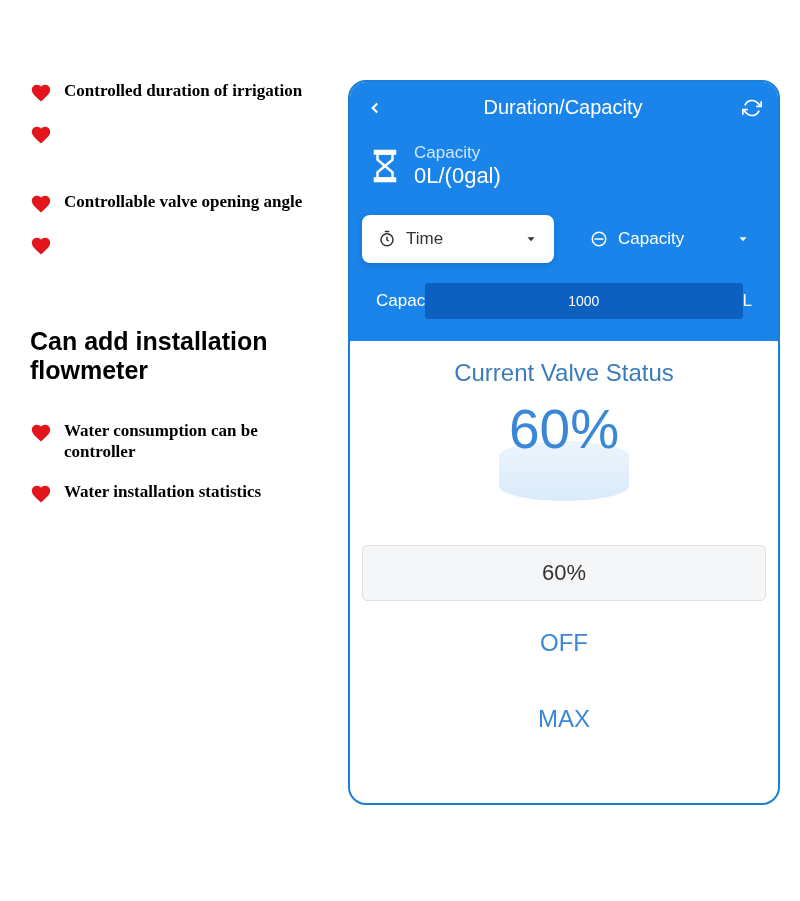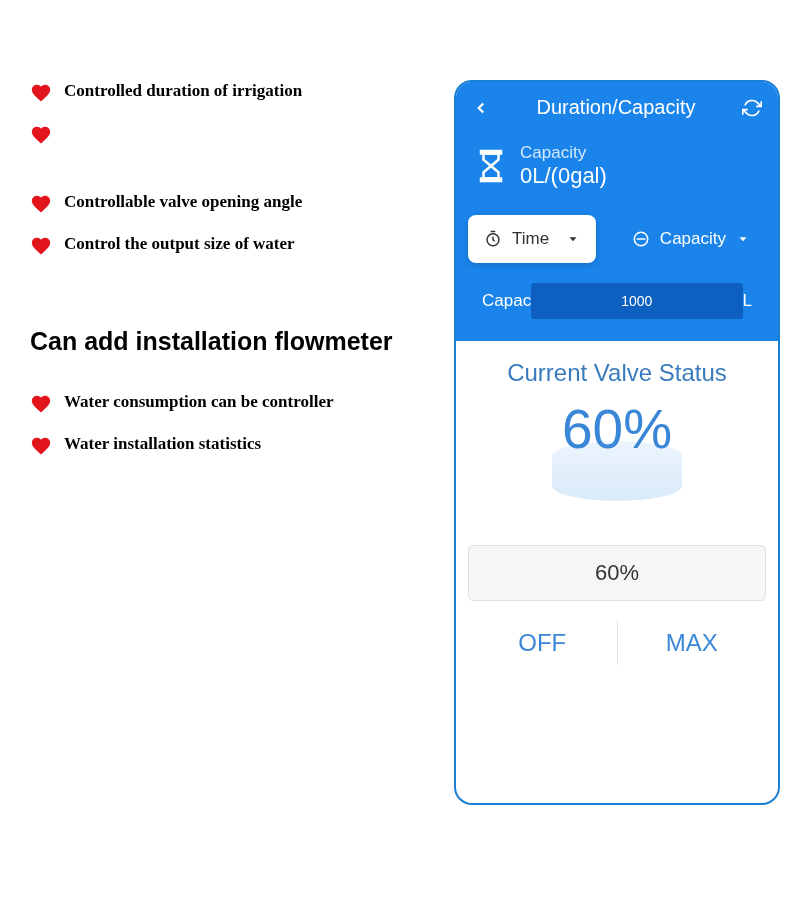--- a/index.html
+++ b/index.html
@@ -49,21 +49,21 @@
       font-size: 17px;
       font-weight: bold;
       font-family: Georgia, serif;
       color: #000;
       line-height: 1.25;
     }
     .group-gap {
       margin-top: 45px;
     }
     .phone-frame {
-      width: 326px;
+      width: 432px;
       height: 725px;
       border: 2px solid #1a7fd4;
       border-radius: 18px;
       overflow: hidden;
       background: #fff;
     }
     .phone-header {
       background: #1a84ea;
       padding: 14px 16px;
       display: flex;
@@ -168,20 +168,21 @@
       padding: 14px;
       text-align: center;
       font-size: 22px;
       color: #333;
       margin-top: 18px;
     }
     .off-max-row {
       display: flex;
       border-top: 0px;
       margin-top: 12px;
+      flex-direction: column;
     }
     .off-max-cell {
       flex: 1;
       text-align: center;
       padding: 16px;
       font-size: 24px;
       color: #3a87d8;
       border: 0;
     }
     .off-max-divider {
@@ -214,21 +215,20 @@
     <div class="feature-item">
       <svg class="heart-icon" viewBox="0 0 24 24" fill="#e2151d">
           <path d="M12 21.35l-1.45-1.32C5.4 15.36 2 12.28 2 8.5 2 5.42 4.42 3 7.5 3c1.74 0 3.41.81 4.5 2.09C13.09 3.81 14.76 3 16.5 3 19.58 3 22 5.42 22 8.5c0 3.78-3.4 6.86-8.55 11.54L12 21.35z"></path>
         </svg>
       <div class="feature-text">Controllable valve opening angle</div>
     </div>
     <div class="feature-item">
       <svg class="heart-icon" viewBox="0 0 24 24" fill="#e2151d">
           <path d="M12 21.35l-1.45-1.32C5.4 15.36 2 12.28 2 8.5 2 5.42 4.42 3 7.5 3c1.74 0 3.41.81 4.5 2.09C13.09 3.81 14.76 3 16.5 3 19.58 3 22 5.42 22 8.5c0 3.78-3.4 6.86-8.55 11.54L12 21.35z"></path>
         </svg>
-      <div class="feature-text">Control the output size of water</div>
     </div>
 
     <h2 class="heading-2">Can add installation flowmeter</h2>
 
     <div class="feature-item">
       <svg class="heart-icon" viewBox="0 0 24 24" fill="#e2151d">
           <path d="M12 21.35l-1.45-1.32C5.4 15.36 2 12.28 2 8.5 2 5.42 4.42 3 7.5 3c1.74 0 3.41.81 4.5 2.09C13.09 3.81 14.76 3 16.5 3 19.58 3 22 5.42 22 8.5c0 3.78-3.4 6.86-8.55 11.54L12 21.35z"></path>
         </svg>
       <div class="feature-text">Water consumption can be controller</div>
     </div>

